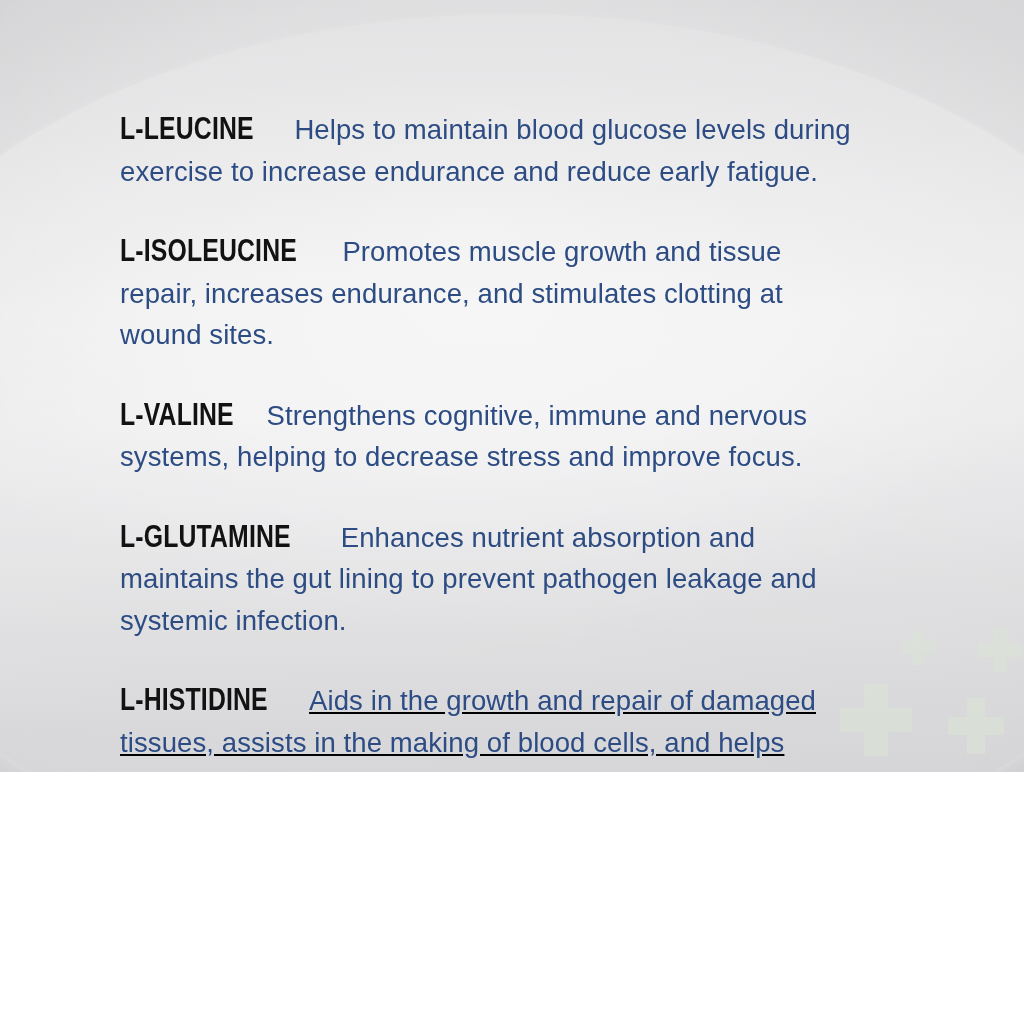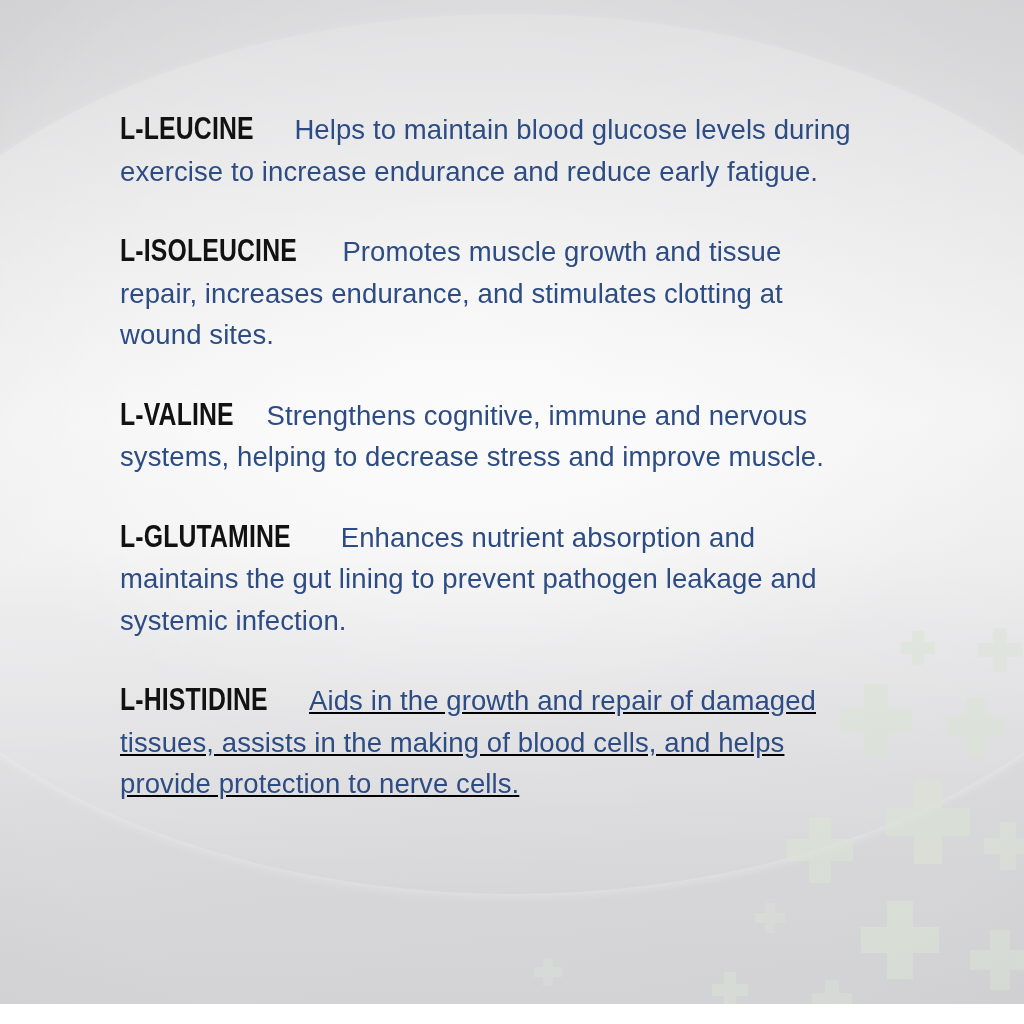--- a/index.html
+++ b/index.html
@@ -4,21 +4,21 @@
 <style>
   html, body {
     margin: 0;
     padding: 0;
     background: #ffffff;
   }
 
   #poster {
     position: relative;
     width: 1024px;
-    height: 1004px;
+    height: 772px;
     overflow: hidden;
     font-family: "Liberation Sans", sans-serif;
     background: #e3e3e4;
   }
 
   
   .bg-base {
     position: absolute;
     inset: 0;
     background:
@@ -173,21 +173,21 @@
 
     <div class="entry">
       <p><span class="term">L-LEUCINE</span><span class="gap-1"></span><span>Helps to maintain blood glucose levels during exercise to increase endurance and reduce early fatigue.</span></p>
     </div>
 
     <div class="entry">
       <p><span class="term">L-ISOLEUCINE</span><span class="gap-2"></span><span>Promotes muscle growth and tissue repair, increases endurance, and stimulates clotting at wound sites.</span></p>
     </div>
 
     <div class="entry">
-      <p><span class="term">L-VALINE</span><span class="gap-3"></span><span>Strengthens cognitive, immune and nervous systems, helping to decrease stress and improve muscle.</span></p>
+      <p><span class="term">L-VALINE</span><span class="gap-3"></span><span>Strengthens cognitive, immune and nervous systems, helping to decrease stress and improve focus.</span></p>
     </div>
 
     <div class="entry">
       <p><span class="term">L-GLUTAMINE</span><span class="gap-1"></span><span>Enhances nutrient absorption and maintains the gut lining to prevent pathogen leakage and systemic infection.</span></p>
     </div>
 
     <div class="entry">
       <p><span class="term">L-HISTIDINE</span><span class="gap-3"></span><span>Aids in the growth and repair of damaged tissues, assists in the making of blood cells, and helps provide protection to nerve cells.</span></p>
     </div>
 

